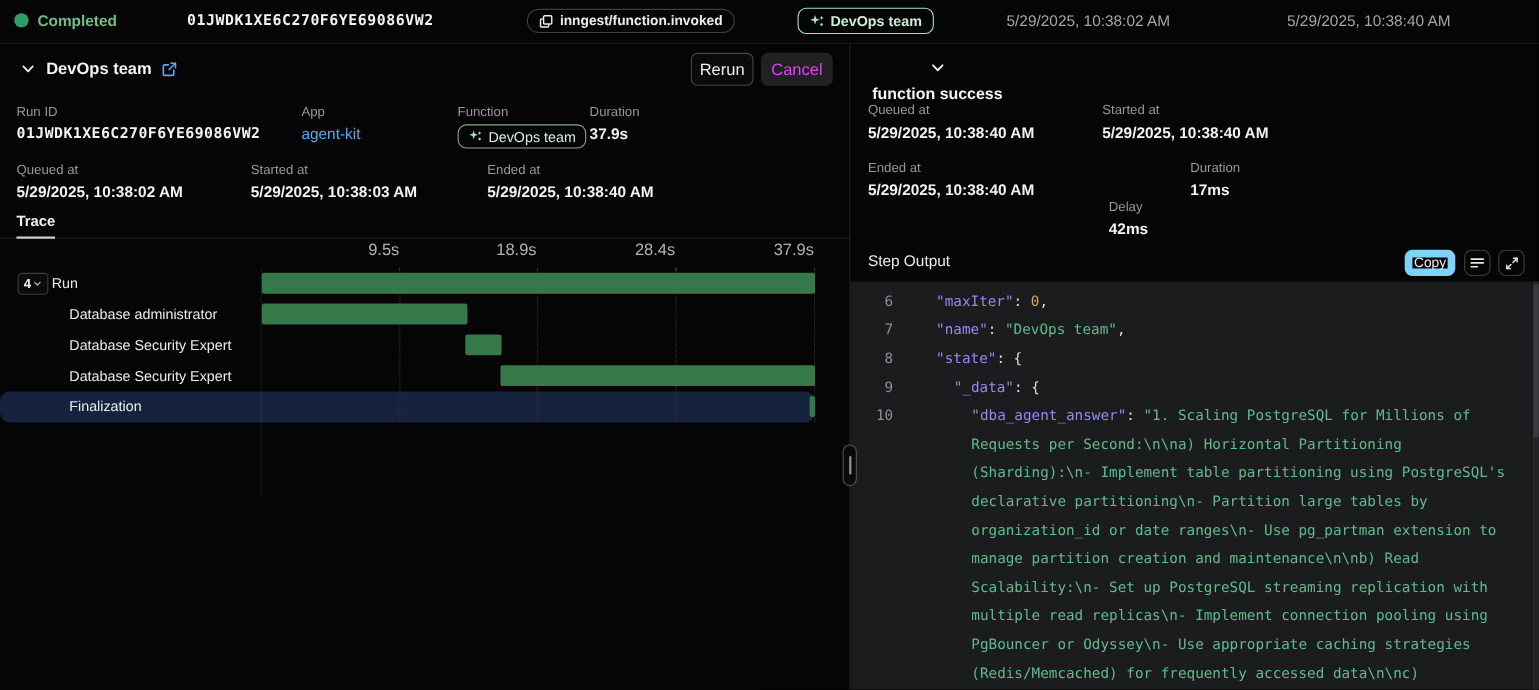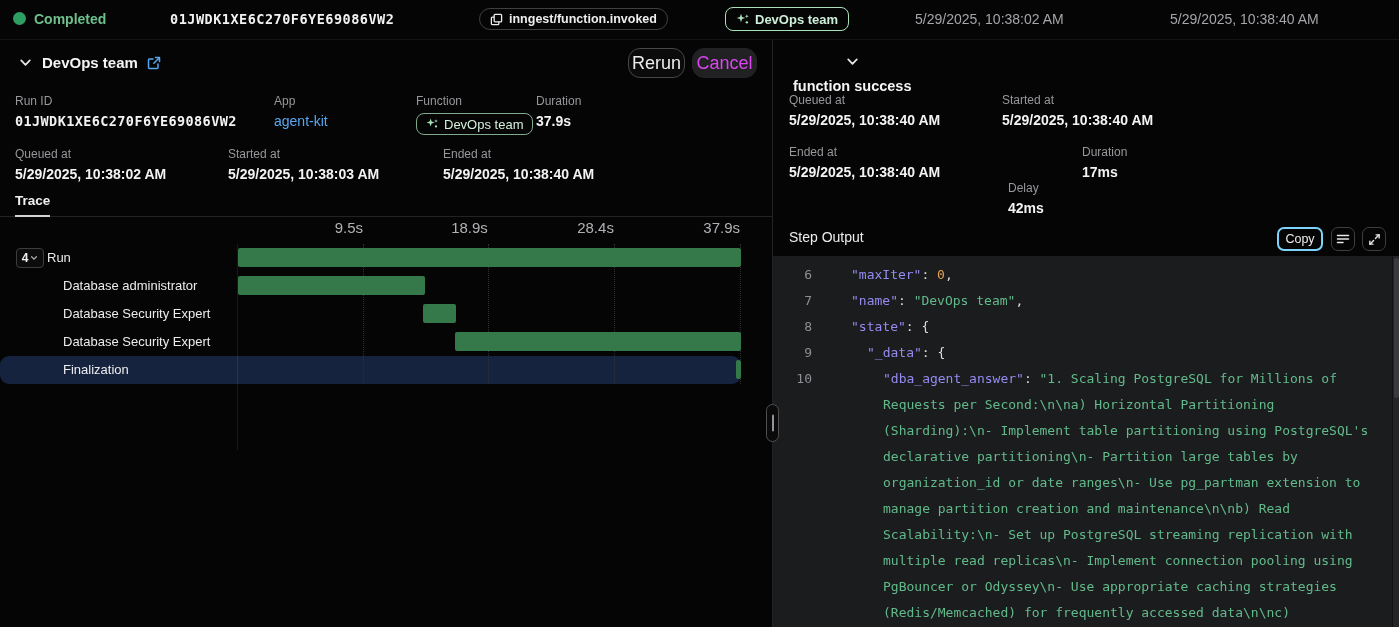--- a/index.html
+++ b/index.html
@@ -33,21 +33,21 @@
 
   .panel-title-row{position:absolute;top:14px;display:flex;align-items:center;gap:9px;}
   .panel-title{font-size:15px;font-weight:600;color:#f4f4f5;}
   .meta-label{font-size:12px;color:#97979c;margin-bottom:5px;}
   .meta-value{font-size:14px;font-weight:600;color:#f3f3f4;}
   .meta-mono{font-family:"DejaVu Sans Mono",monospace;font-weight:bold;font-size:13.5px;letter-spacing:.4px;}
   .link{color:var(--link-blue);font-weight:400;cursor:pointer;}
 
   .fn-badge{display:inline-flex;align-items:center;gap:6px;border:1px solid rgba(169,226,185,.75);border-radius:8px;height:22px;padding:0 9px;color:#d6f0dd;font-size:13px;font-weight:400;}
 
-  .btn{display:inline-flex;align-items:center;justify-content:center;border-radius:12px;font-size:18px;cursor:pointer;}
+  .btn{display:inline-flex;align-items:center;justify-content:center;border-radius:6px;font-size:15px;cursor:pointer;}
   .btn-rerun{position:absolute;left:628px;top:8px;width:57px;height:30px;border:1px solid #47474a;background:#0b0b0b;color:#ededee;}
   .btn-cancel{position:absolute;left:692px;top:8px;width:65px;height:30px;border:1px solid #232326;background:#212124;color:#d946ef;}
 
   .tabs{position:absolute;left:0;top:152px;width:100%;height:25px;border-bottom:1px solid #232325;}
   .tab{position:absolute;left:15px;top:1px;font-size:13.5px;font-weight:600;color:#f0f0f1;padding-bottom:7px;border-bottom:2px solid #d2d2d4;cursor:pointer;}
 
   
   .trace{position:absolute;left:0;top:178px;width:741px;height:240px;}
   .axis-tick-label{position:absolute;top:1px;transform:translateX(-100%);font-size:15px;color:#b2b2b6;padding-right:1px;}
   .gridline{position:absolute;top:26px;width:0;height:140px;border-left:1px dotted #303032;z-index:1;}
@@ -57,21 +57,21 @@
   .row-label{position:absolute;top:6px;font-size:13px;color:#ececee;z-index:3;white-space:nowrap;}
   .lab-ind0{left:47px;} .lab-ind1{left:63px;}
   .count-btn{position:absolute;left:16px;top:4px;width:28px;height:20px;border:1px solid #3d3d40;border-radius:4px;background:#0c0c0c;
     display:flex;align-items:center;justify-content:center;gap:2px;font-size:12px;font-weight:700;color:#f0f0f0;z-index:3;cursor:pointer;}
   .span-bar{position:absolute;top:4px;height:19px;background:var(--bar-green);border-radius:2px;z-index:2;}
 
   
   .sp-col{position:absolute;}
   .step-bar{position:absolute;left:0;top:178px;width:626px;height:38px;}
   .step-title{position:absolute;left:16px;top:11px;font-size:14px;color:#ededef;}
-  .copy-btn{position:absolute;left:504px;top:9px;width:46px;height:24px;border:2px solid #7dd3fc;border-radius:7px;background:transparent;color:#ededee;font-size:12.5px;display:flex;align-items:center;justify-content:center;cursor:pointer;}
+  .copy-btn{position:absolute;left:504px;top:9px;width:46px;height:24px;border:7px solid #7dd3fc;border-radius:7px;background:transparent;color:#ededee;font-size:12.5px;display:flex;align-items:center;justify-content:center;cursor:pointer;}
   .icon-btn{position:absolute;top:9px;width:24px;height:24px;border:1px solid #3e3e41;border-radius:7px;background:transparent;display:flex;align-items:center;justify-content:center;cursor:pointer;}
   .ib-lines{left:558px;} .ib-expand{left:589px;}
 
   
   .code-area{position:absolute;left:0;top:216px;width:626px;height:371px;background:#1b1c1e;overflow:hidden;padding-top:6px;}
   .code-line{display:flex;font-family:"DejaVu Sans Mono",monospace;font-size:13px;line-height:26px;}
   .gutter{width:39px;flex:none;text-align:right;color:#8e8e93;user-select:none;}
   .code-text{margin-left:12px;width:558px;white-space:pre-wrap;overflow-wrap:break-word;color:#dededf;}
   .ind1{padding-left:27px;} .ind2{padding-left:43px;} .ind3{padding-left:59px;}
   .seg-key{color:var(--code-key);} .seg-str{color:var(--code-string);} .seg-num{color:var(--code-number);} .seg-p{color:#dededf;}

